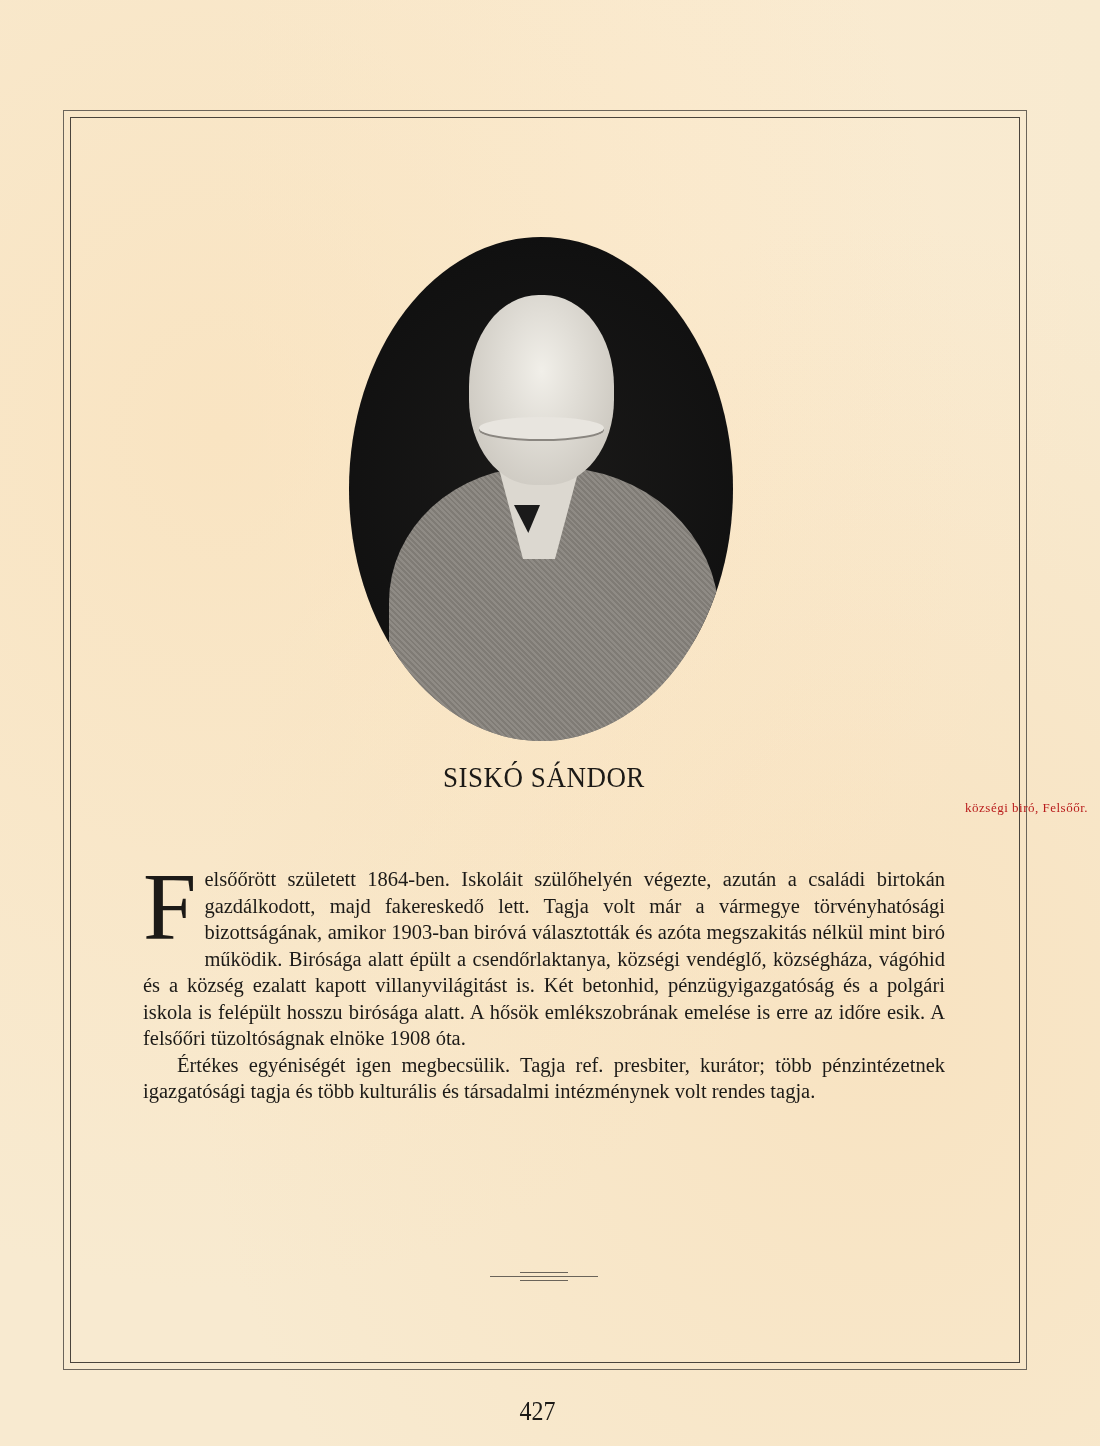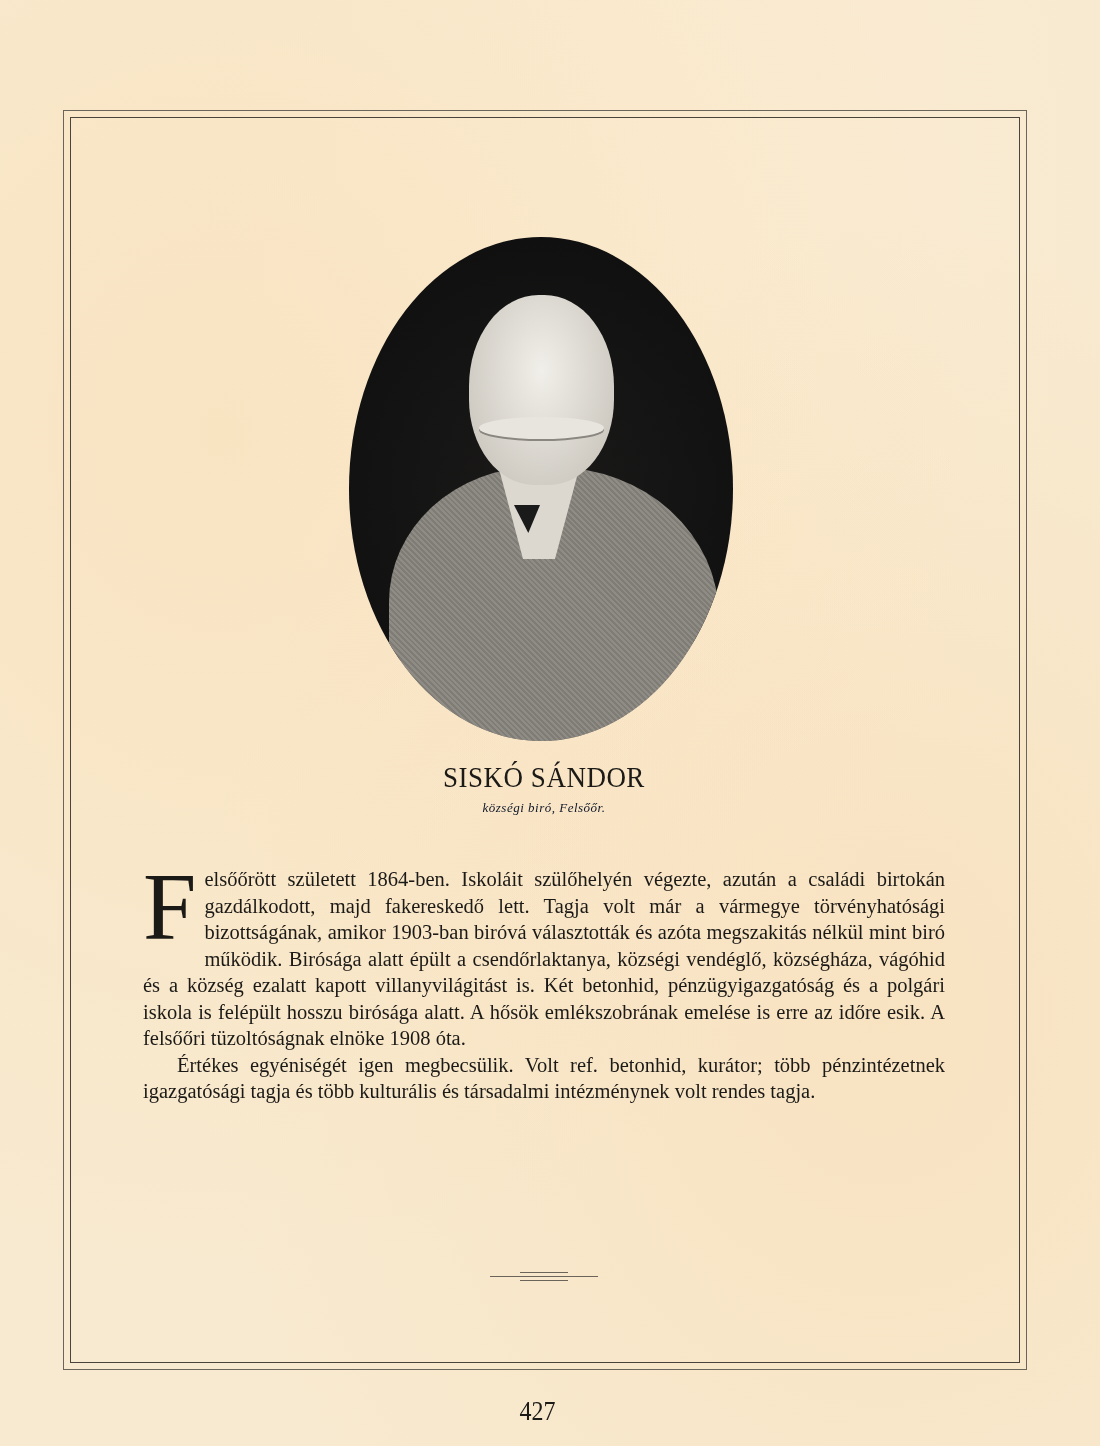--- a/index.html
+++ b/index.html
@@ -50,22 +50,22 @@
   }
   .portrait .tie {
     position: absolute; left: 165px; top: 268px; width: 26px; height: 28px;
     background: #1a1a1a; clip-path: polygon(0 0,100% 0,55% 100%);
   }
   .name {
     position: absolute; left: 0; width: 1088px; top: 762px; text-align: center;
     font-size: 27px; letter-spacing: 0.5px; transform: scaleY(1.1);
   }
   .role {
-    position: absolute; left: 0; width: 1088px; top: 800px; text-align: center;
-    font-size: 13px; color: #0f172a; letter-spacing: 0.5px; font-style: italic;
+    position: absolute; left: 0; width: 1088px; top: 800px; text-align: right;
+    font-size: 13px; color: #b91c1c; letter-spacing: 0.5px;
   }
   .body-text {
     position: absolute; left: 143px; top: 866px; width: 802px;
     font-size: 20.5px; line-height: 26.5px; text-align: justify;
   }
   .body-text p { margin: 0; }
   .body-text p.indent { text-indent: 34px; }
   .dropcap {
     float: left; font-size: 96px; line-height: 74px; height: 78px;
     margin: 4px 8px 0 0; font-family: "Liberation Serif", serif; font-weight: normal;
@@ -91,21 +91,21 @@
   <div class="tie"></div>
   <div class="head"></div>
   <div class="mustache"></div>
 </div>
 
 <div class="name">SISKÓ SÁNDOR</div>
 <div class="role">községi biró, Felsőőr.</div>
 
 <div class="body-text">
   <p><span class="dropcap">F</span><span>elsőőrött született 1864-ben. Iskoláit szülőhelyén végezte, azután a családi birtokán gazdálkodott, majd fakereskedő lett. Tagja volt már a vármegye törvényhatósági bizottságának, amikor 1903-ban biróvá választották és azóta megszakitás nélkül mint biró működik. Birósága alatt épült a csendőrlaktanya, községi vendéglő, községháza, vágóhid és a község ezalatt kapott villanyvilágitást is. Két betonhid, pénzügyigazgatóság és a polgári iskola is felépült hosszu birósága alatt. A hősök emlékszobrának emelése is erre az időre esik. A felsőőri tüzoltóságnak elnöke 1908 óta.</span></p>
-  <p class="indent">Értékes egyéniségét igen megbecsülik. Volt ref. betonhid, kurátor; több pénzintézetnek igazgatósági tagja és több kulturális és társadalmi intézménynek volt rendes tagja.</p>
+  <p class="indent">Értékes egyéniségét igen megbecsülik. Tagja ref. presbiter, kurátor; több pénzintézetnek igazgatósági tagja és több kulturális és társadalmi intézménynek volt rendes tagja.</p>
 </div>
 
 <div class="ornament">
   <div class="l2"></div>
     <div class="l1"></div>
     <div class="l3"></div>
 </div>
 
 <div class="page-number">427</div>
 

